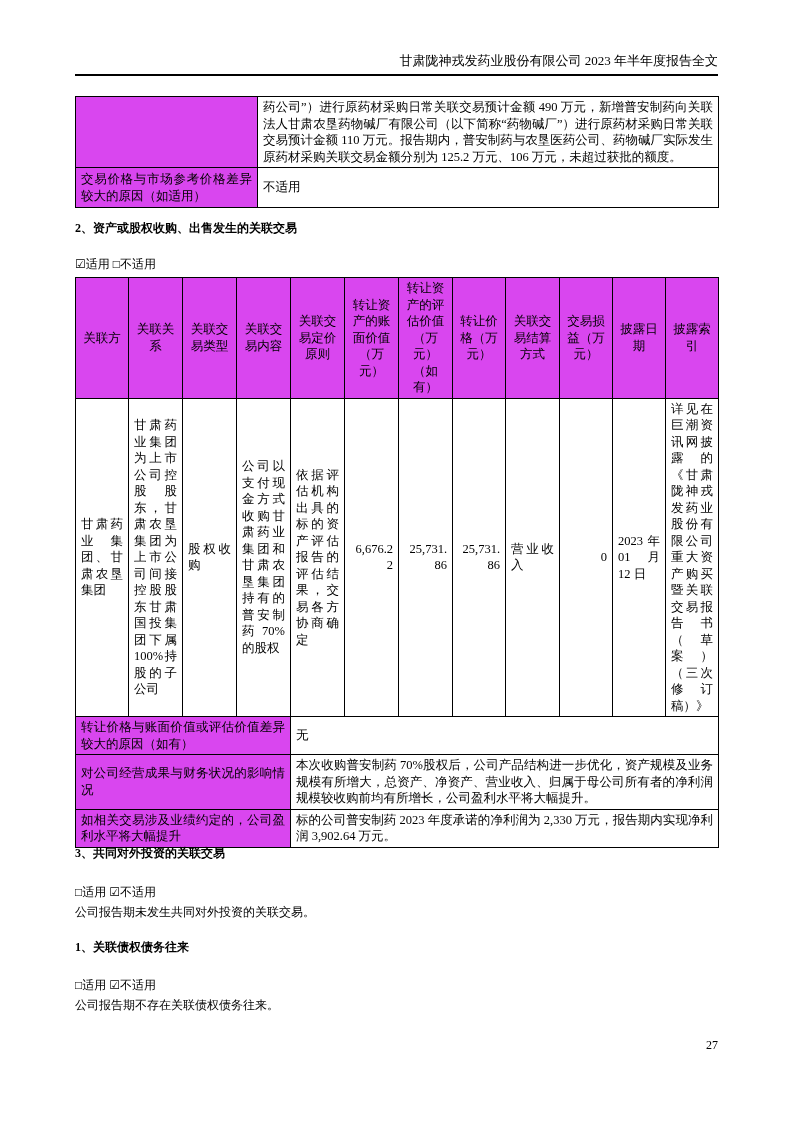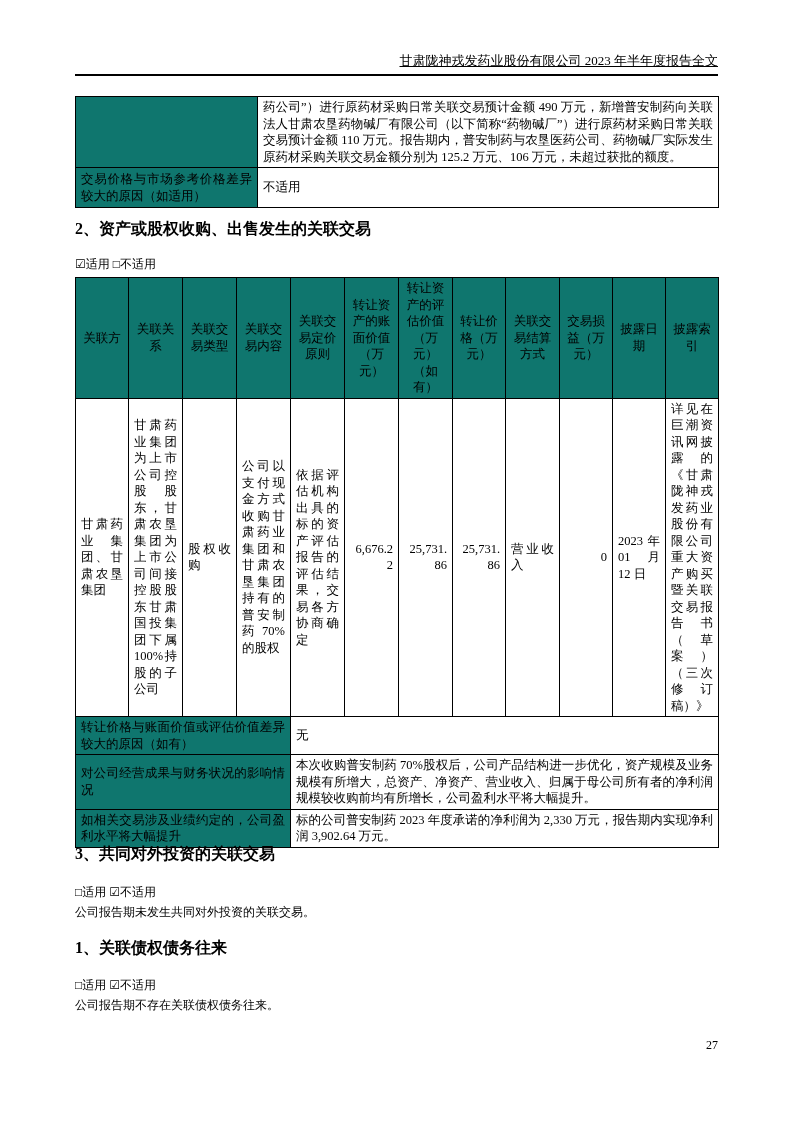--- a/index.html
+++ b/index.html
@@ -8,46 +8,46 @@
     width:793px;height:1122px;
     background:#ffffff;
     font-family:"Liberation Serif","DejaVu Serif",serif;
     color:#000;
     overflow:hidden;
   }
   
   .doc-header{
     position:absolute;left:75px;top:52px;width:643px;
     text-align:right;font-size:13px;line-height:18px;
-    border-bottom:2px solid #000;padding-bottom:4px;text-decoration:underline;
+    border-bottom:2px solid #000;padding-bottom:4px;
   }
   
   .tbl{
     position:absolute;left:75px;
     width:643px;border-collapse:collapse;table-layout:fixed;
     font-size:12.5px;
   }
   .tbl td,.tbl th{
     border:1px solid #000;
     padding:2px 5px;
     vertical-align:middle;
     line-height:1.32;
     font-weight:normal;
     overflow:hidden;
     margin-top:39px;
   }
-  .shaded{background:#0f766e;}
+  .shaded{background:#d946ef;}
   .just{text-align:justify;}
   .num{text-align:right;word-break:break-all;}
   .ctr{}
   .top-table{top:96px;}
   .main-table{top:277px;}
   .sec-heading{
     position:absolute;left:75px;width:643px;
-    font-size:16px;font-weight:bold;line-height:19px;
+    font-size:12px;font-weight:bold;line-height:19px;
     margin:0;
   }
   .appl-line,.body-line{
     position:absolute;left:75px;width:643px;
     font-size:12px;line-height:17px;
   }
   .page-number{
     position:absolute;right:75px;top:1038px;
     font-size:12px;
   }

